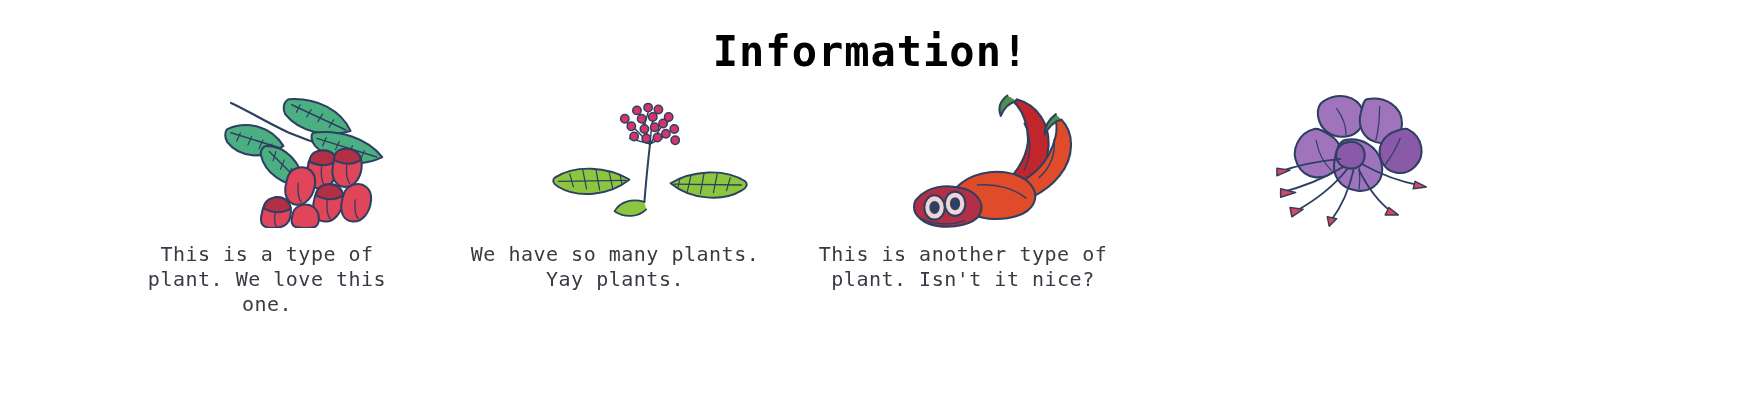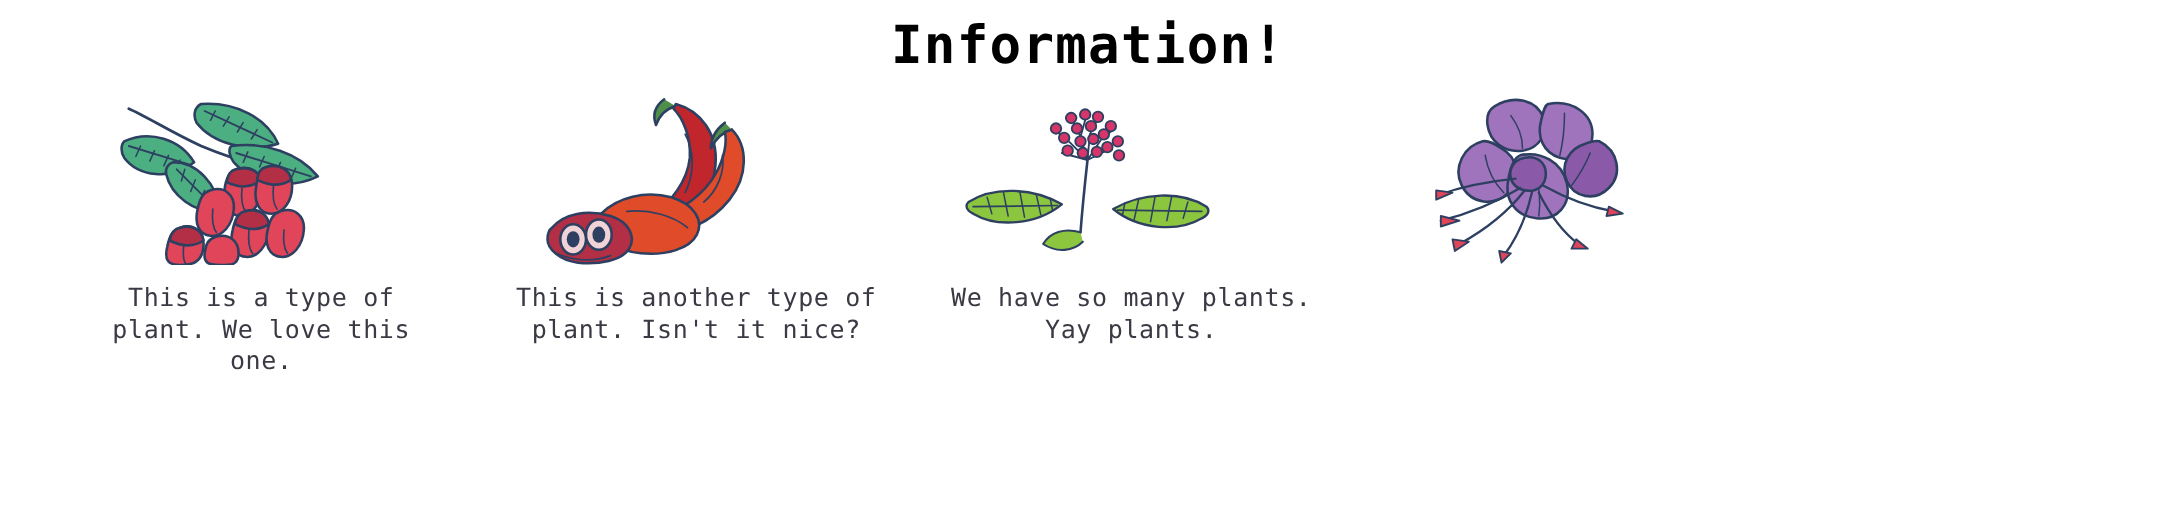--- a/index.html
+++ b/index.html
@@ -22,36 +22,36 @@
     background: #ffffff;
   }
   .page-title {
     text-align: center;
     font-family: "DejaVu Sans Mono", "Liberation Mono", monospace;
     font-weight: bold;
     font-size: 42px;
     letter-spacing: 1px;
     color: #000000;
     margin: 0;
-    padding-top: 12px;
+    padding-top: 28px;
     line-height: 1.15;
   }
   .cards {
     display: flex;
     flex-direction: row;
     justify-content: flex-start;
     align-items: flex-start;
     padding: 0 0 0 64px;
     margin-top: 12px;
   }
   .card {
     width: 348px;
     display: flex;
     flex-direction: column;
-    align-items: flex-start;
+    align-items: flex-end;
   }
   .card-figure {
     width: 220px;
     height: 140px;
     display: flex;
     align-items: center;
     justify-content: center;
   }
   .card-figure svg {
     width: 100%;
@@ -116,51 +116,20 @@
             <path d="M164 104 C 176 100 185 108 184 120 C 183 134 174 144 164 143 C 154 142 150 132 153 120 C 155 110 158 106 164 104 Z" fill="#e0455a"></path>
             <path d="M167 120 C 166 130 167 136 170 140" stroke-width="1.4"></path>
             <path d="M78 118 C 90 114 99 122 98 134 C 97 148 88 150 78 150 C 68 150 64 146 67 134 C 69 124 72 120 78 118 Z" fill="#e0455a"></path>
             <path d="M78 118 C 88 115 97 120 98 129 C 89 135 79 134 69 129 C 70 122 73 119 78 118 Z" fill="#b22f45"></path>
             <path d="M81 134 C 80 144 81 148 84 150" stroke-width="1.4"></path>
             <path d="M108 126 C 120 122 129 130 128 142 C 127 150 122 150 112 150 C 102 150 98 148 99 140 C 100 132 102 128 108 126 Z" fill="#e0455a"></path>
           </g>
         </svg>
       </div>
       <div class="card-caption">This is a type of plant. We love this one.</div>
-    </div>
-
-    <div class="card">
-      <div class="card-figure">
-        <svg viewBox="0 0 220 150" xmlns="http://www.w3.org/2000/svg">
-          <g fill="none" stroke="#2e4061" stroke-width="2.2" stroke-linecap="round" stroke-linejoin="round">
-
-            <path d="M120 8 C 112 14 110 22 113 30 C 116 22 122 16 130 14" fill="#4f8f4a"></path>
-
-            <path d="M130 12 C 152 18 166 38 164 64 C 162 90 146 112 126 120 C 114 124 106 118 110 108 C 126 96 140 78 142 58 C 143 40 136 24 128 16 Z" fill="#c0262b"></path>
-            <path d="M138 38 C 146 52 146 72 138 88" stroke-width="1.5"></path>
-
-            <path d="M172 28 C 164 34 160 42 160 50 C 164 42 170 36 178 34" fill="#4f8f4a"></path>
-
-            <path d="M178 34 C 192 48 192 74 176 94 C 160 114 136 124 116 122 C 108 121 106 114 112 110 C 134 104 154 90 164 72 C 172 58 174 44 172 36 Z" fill="#e04b2a"></path>
-            <path d="M170 56 C 172 70 166 86 154 96" stroke-width="1.5"></path>
-
-            <path d="M66 106 C 80 92 104 86 126 92 C 146 98 154 112 148 124 C 142 136 122 142 100 140 C 80 138 66 128 64 116 C 63 111 64 108 66 106 Z" fill="#e04b2a"></path>
-            <path d="M88 104 C 108 102 128 108 140 118" stroke-width="1.5"></path>
-
-            <path d="M24 118 C 34 106 54 102 74 108 C 90 113 96 126 90 136 C 84 146 64 150 46 148 C 30 146 20 136 20 128 C 20 124 21 120 24 118 Z" fill="#b22f45"></path>
-
-            <ellipse cx="42" cy="128" rx="11" ry="13" fill="#f0d3d6"></ellipse>
-            <ellipse cx="42" cy="128" rx="5.5" ry="7" fill="#2e4061" stroke="none"></ellipse>
-            <ellipse cx="64" cy="124" rx="11" ry="13" fill="#f0d3d6"></ellipse>
-            <ellipse cx="64" cy="124" rx="5.5" ry="7" fill="#2e4061" stroke="none"></ellipse>
-            <path d="M28 140 C 40 146 58 148 74 142" stroke-width="1.5"></path>
-          </g>
-        </svg>
-      </div>
-      <div class="card-caption">This is another type of plant. Isn't it nice?</div>
     </div>
 
     <div class="card">
       <div class="card-figure">
         <svg viewBox="0 0 220 150" xmlns="http://www.w3.org/2000/svg">
           <g fill="none" stroke="#2e4061" stroke-width="2" stroke-linecap="round" stroke-linejoin="round">
 
             <path d="M110 60 L 104 40 M110 60 L 112 38 M110 60 L 122 42 M110 60 L 94 44 M110 60 L 130 50 M110 60 L 88 54 M104 40 L 98 28 M104 40 L 108 26 M112 38 L 118 26 M122 42 L 132 34 M94 44 L 84 36" stroke-width="1.6"></path>
 
             <g fill="#d6356a" stroke="#2e4061" stroke-width="1.6">
@@ -198,20 +167,51 @@
         </svg>
       </div>
       <div class="card-caption">We have so many plants. Yay plants.</div>
     </div>
 
     <div class="card">
       <div class="card-figure">
         <svg viewBox="0 0 220 150" xmlns="http://www.w3.org/2000/svg">
           <g fill="none" stroke="#2e4061" stroke-width="2.2" stroke-linecap="round" stroke-linejoin="round">
 
+            <path d="M120 8 C 112 14 110 22 113 30 C 116 22 122 16 130 14" fill="#4f8f4a"></path>
+
+            <path d="M130 12 C 152 18 166 38 164 64 C 162 90 146 112 126 120 C 114 124 106 118 110 108 C 126 96 140 78 142 58 C 143 40 136 24 128 16 Z" fill="#c0262b"></path>
+            <path d="M138 38 C 146 52 146 72 138 88" stroke-width="1.5"></path>
+
+            <path d="M172 28 C 164 34 160 42 160 50 C 164 42 170 36 178 34" fill="#4f8f4a"></path>
+
+            <path d="M178 34 C 192 48 192 74 176 94 C 160 114 136 124 116 122 C 108 121 106 114 112 110 C 134 104 154 90 164 72 C 172 58 174 44 172 36 Z" fill="#e04b2a"></path>
+            <path d="M170 56 C 172 70 166 86 154 96" stroke-width="1.5"></path>
+
+            <path d="M66 106 C 80 92 104 86 126 92 C 146 98 154 112 148 124 C 142 136 122 142 100 140 C 80 138 66 128 64 116 C 63 111 64 108 66 106 Z" fill="#e04b2a"></path>
+            <path d="M88 104 C 108 102 128 108 140 118" stroke-width="1.5"></path>
+
+            <path d="M24 118 C 34 106 54 102 74 108 C 90 113 96 126 90 136 C 84 146 64 150 46 148 C 30 146 20 136 20 128 C 20 124 21 120 24 118 Z" fill="#b22f45"></path>
+
+            <ellipse cx="42" cy="128" rx="11" ry="13" fill="#f0d3d6"></ellipse>
+            <ellipse cx="42" cy="128" rx="5.5" ry="7" fill="#2e4061" stroke="none"></ellipse>
+            <ellipse cx="64" cy="124" rx="11" ry="13" fill="#f0d3d6"></ellipse>
+            <ellipse cx="64" cy="124" rx="5.5" ry="7" fill="#2e4061" stroke="none"></ellipse>
+            <path d="M28 140 C 40 146 58 148 74 142" stroke-width="1.5"></path>
+          </g>
+        </svg>
+      </div>
+      <div class="card-caption">This is another type of plant. Isn't it nice?</div>
+    </div>
+
+    <div class="card">
+      <div class="card-figure">
+        <svg viewBox="0 0 220 150" xmlns="http://www.w3.org/2000/svg">
+          <g fill="none" stroke="#2e4061" stroke-width="2.2" stroke-linecap="round" stroke-linejoin="round">
+
             <path d="M86 14 C 102 4 122 8 128 24 C 132 38 124 50 110 52 C 94 54 82 44 80 30 C 79 22 81 17 86 14 Z" fill="#a073bd"></path>
             <path d="M132 12 C 152 8 170 20 170 38 C 170 54 156 62 142 58 C 128 54 122 40 126 26 C 128 18 129 13 132 12 Z" fill="#a073bd"></path>
             <path d="M176 44 C 192 52 196 72 184 84 C 172 96 154 92 148 78 C 142 64 150 50 164 46 C 169 44 173 43 176 44 Z" fill="#8a5aa8"></path>
             <path d="M76 44 C 60 48 50 66 58 82 C 66 98 86 100 98 88 C 110 76 106 58 92 50 C 86 46 80 43 76 44 Z" fill="#a073bd"></path>
             <path d="M108 56 C 126 52 144 62 148 80 C 152 98 140 112 122 110 C 104 108 94 94 98 76 C 100 64 103 58 108 56 Z" fill="#a073bd"></path>
 
             <path d="M100 22 C 106 30 110 40 110 50" stroke-width="1.3"></path>
             <path d="M146 20 C 146 32 145 44 142 56" stroke-width="1.3"></path>
             <path d="M168 54 C 164 64 158 74 152 82" stroke-width="1.3"></path>
             <path d="M78 56 C 80 68 86 80 94 88" stroke-width="1.3"></path>

